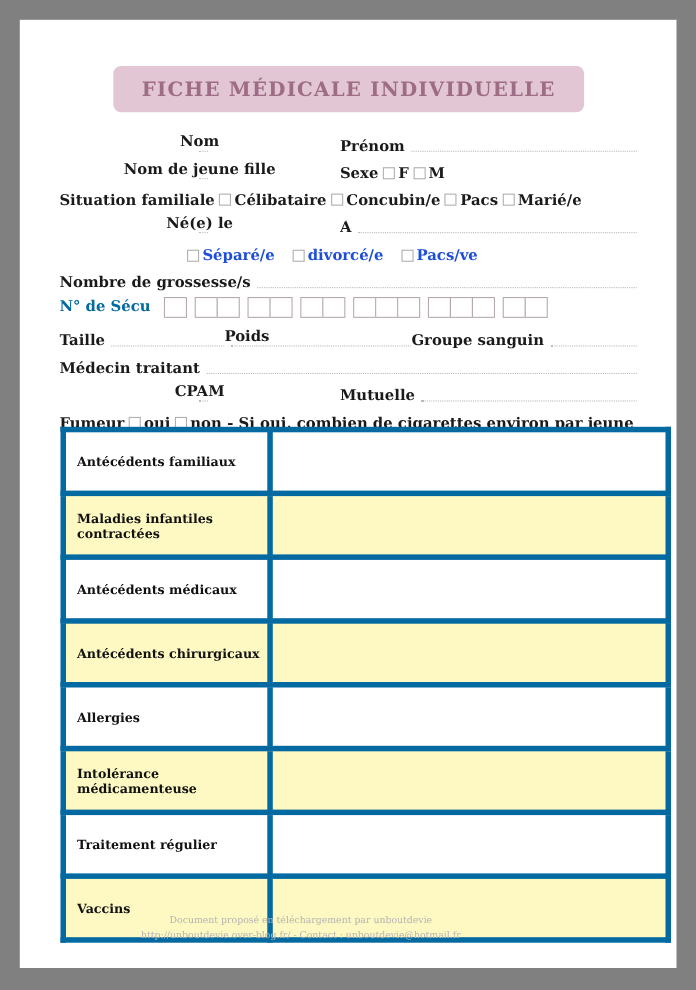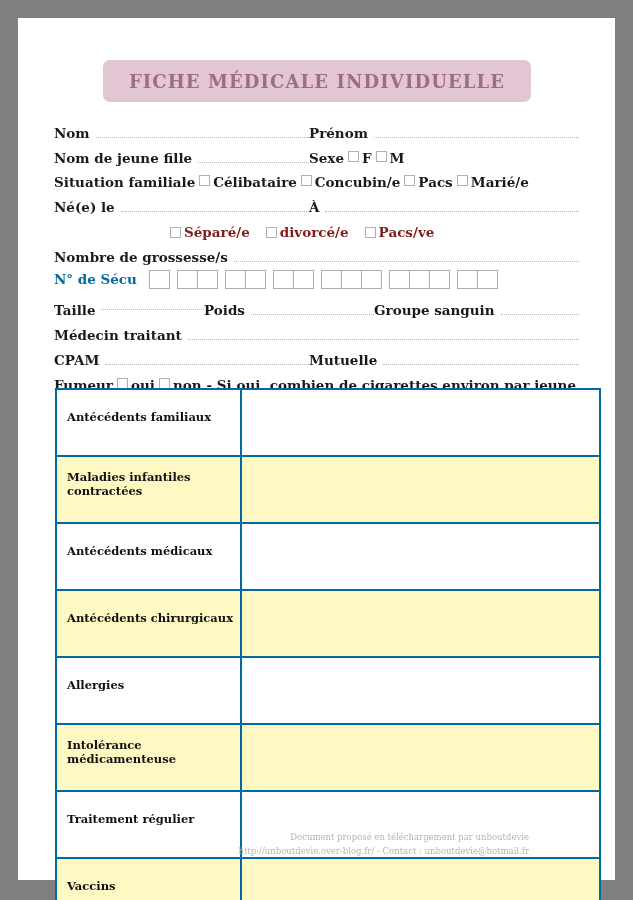--- a/index.html
+++ b/index.html
@@ -58,22 +58,23 @@
     font-family: "DejaVu Serif", serif;
     font-weight: bold;
   }
   .lbl {
     white-space: nowrap;
     line-height: 15px;
   }
   .col-left {
     width: 255px;
     display: flex;
-    align-items: flex-end;
+    align-items: center;
     overflow: hidden;
+    flex-direction: column;
   }
   .col-right {
     flex: 1;
     display: flex;
     align-items: flex-end;
     overflow: hidden;
   }
   .dots {
     flex: 1;
     border-bottom: 1px dotted #b9b9b9;
@@ -88,32 +89,32 @@
     height: 9px;
     border: 1px solid #b0b0b0;
     margin: 0 3px 2px 4px;
     vertical-align: baseline;
     background: #fff;
     flex: none;
   }
   .inline-opt {
     white-space: nowrap;
     display: flex;
-    align-items: flex-start;
+    align-items: center;
     line-height: 15px;
   }
   .situation-row2 {
     height: 25px;
     display: flex;
     align-items: flex-end;
     padding-left: 112px;
     font-size: 13.5px;
     font-family: "DejaVu Serif", serif;
     font-weight: bold;
-    color: #7f1d1d;
+    color: #1d4ed8;
   }
   .situation-row2 .gap { width: 12px; flex: none; }
   .secu-row {
     display: flex;
     align-items: center;
     height: 28px;
     font-size: 13.5px;
     font-family: "DejaVu Serif", serif;
     font-weight: bold;
     color: #0369a1;
@@ -138,39 +139,39 @@
   .secu-group .secu-cell:first-child { margin-left: 0; }
   table.histo {
     position: absolute;
     left: 37px;
     top: 370px;
     width: 520px;
     border-collapse: collapse;
     table-layout: fixed;
   }
   table.histo td {
-    border: 2px solid #0369a1;
+    border: 5px solid #0369a1;
     height: 53px;
     vertical-align: middle;
-    padding: 0 0 12px 10px;
+    padding: 0 0 0 10px;
     font-family: "DejaVu Serif", serif;
     font-weight: bold;
     font-size: 11.5px;
     color: #111;
   }
   td.c1 { width: 173px; }
   td.c2 { width: 347px; }
   tr.alt td { background: #fef9c3; }
   tr.plain td { background: #ffffff; }
   .footer {
     position: absolute;
     left: 0;
     top: 812px;
     width: 511px;
-    text-align: right;
+    text-align: center;
     color: #b3b3b3;
     font-family: "DejaVu Serif", serif;
     font-size: 8.5px;
     line-height: 14px;
   }
 </style>
 </head>
 <body>
 
 <div class="page">
@@ -280,25 +281,25 @@
           <span class="secu-cell"></span>
         </span>
         <span class="secu-group">
           <span class="secu-cell"></span>
           <span class="secu-cell"></span>
         </span>
       </span>
     </div>
 
     <div class="frow">
-      <div style="display:flex;align-items:center;width:150px;overflow:hidden;">
+      <div style="display:flex;align-items:flex-end;width:150px;overflow:hidden;">
         <span class="lbl">Taille</span>
         <span class="dots"></span>
       </div>
-      <div style="display:flex;align-items:flex-end;width:170px;overflow:hidden;">
+      <div style="display:flex;width:170px;overflow:hidden;flex-direction:column;">
         <span class="lbl">Poids</span>
         <span class="dots"></span>
       </div>
       <div class="col-right">
         <span class="lbl">Groupe sanguin</span>
         <span class="dots"></span>
       </div>
     </div>
 
     <div class="frow">

